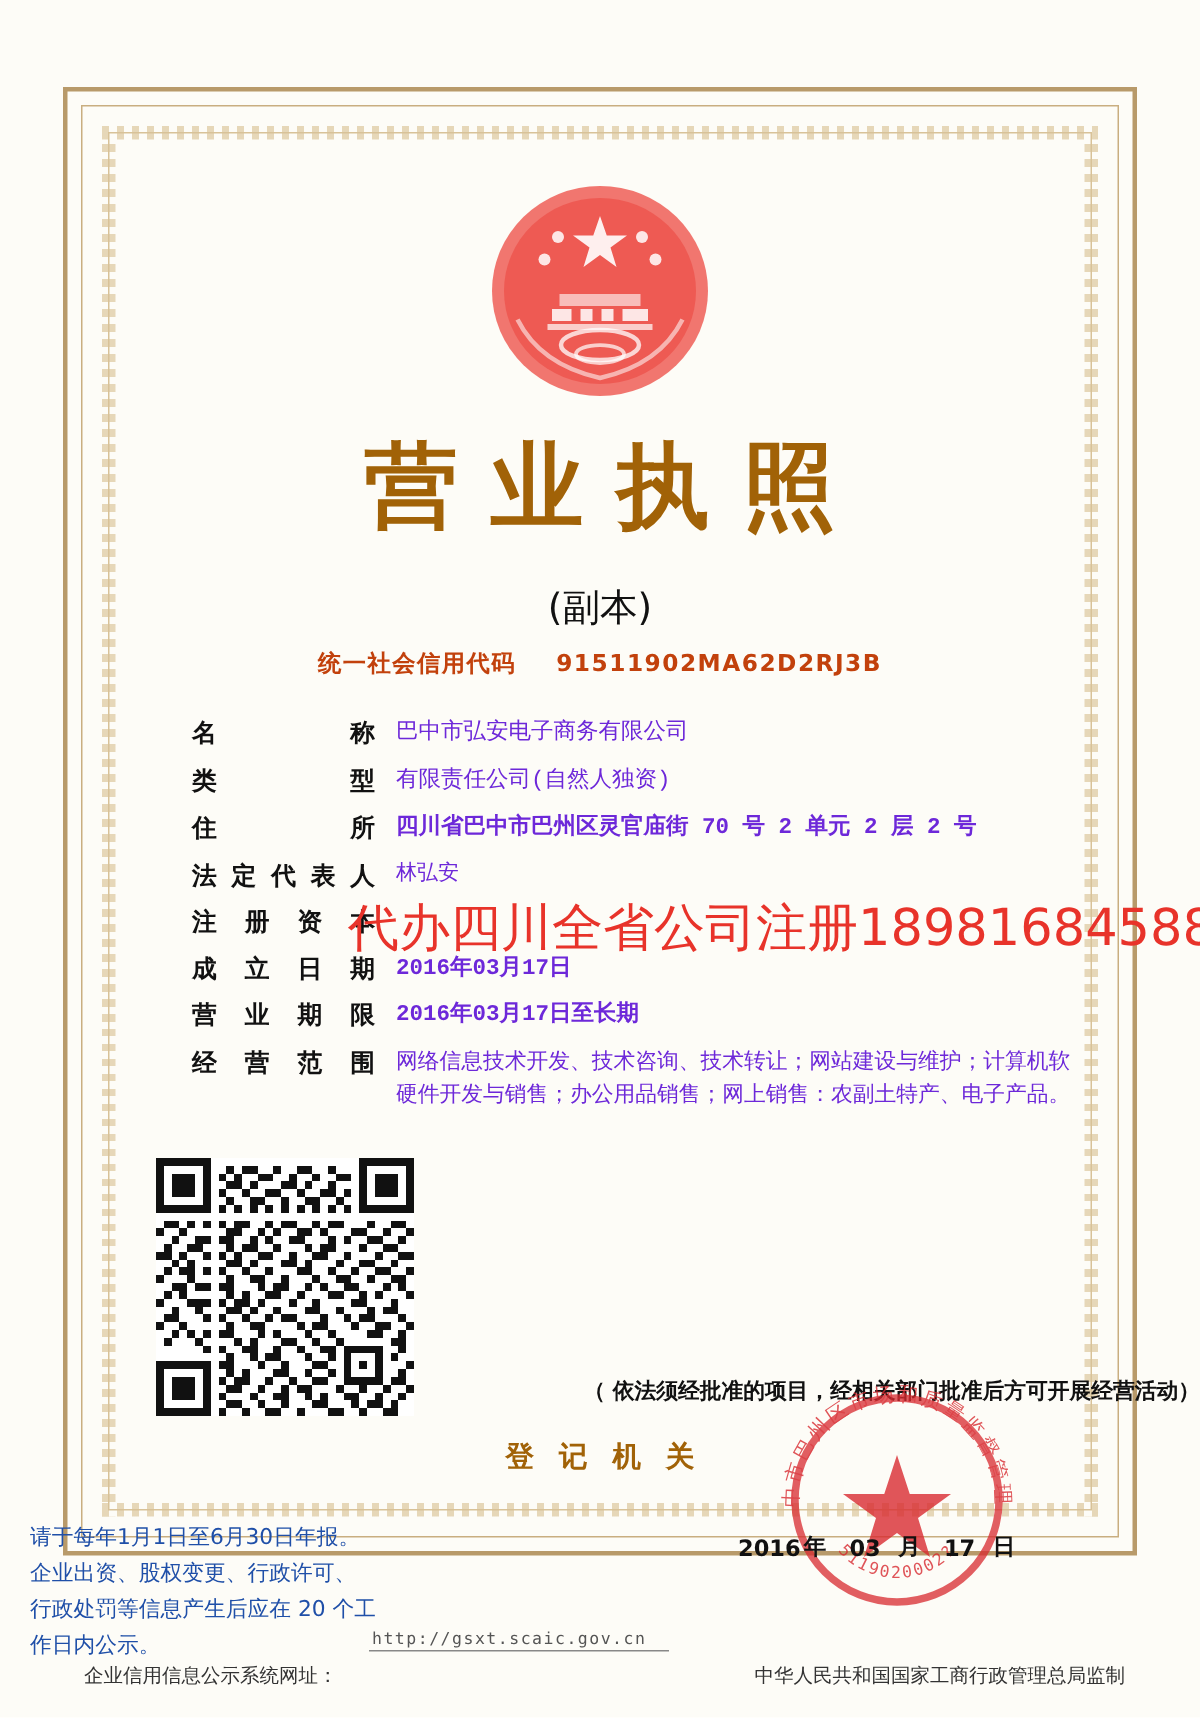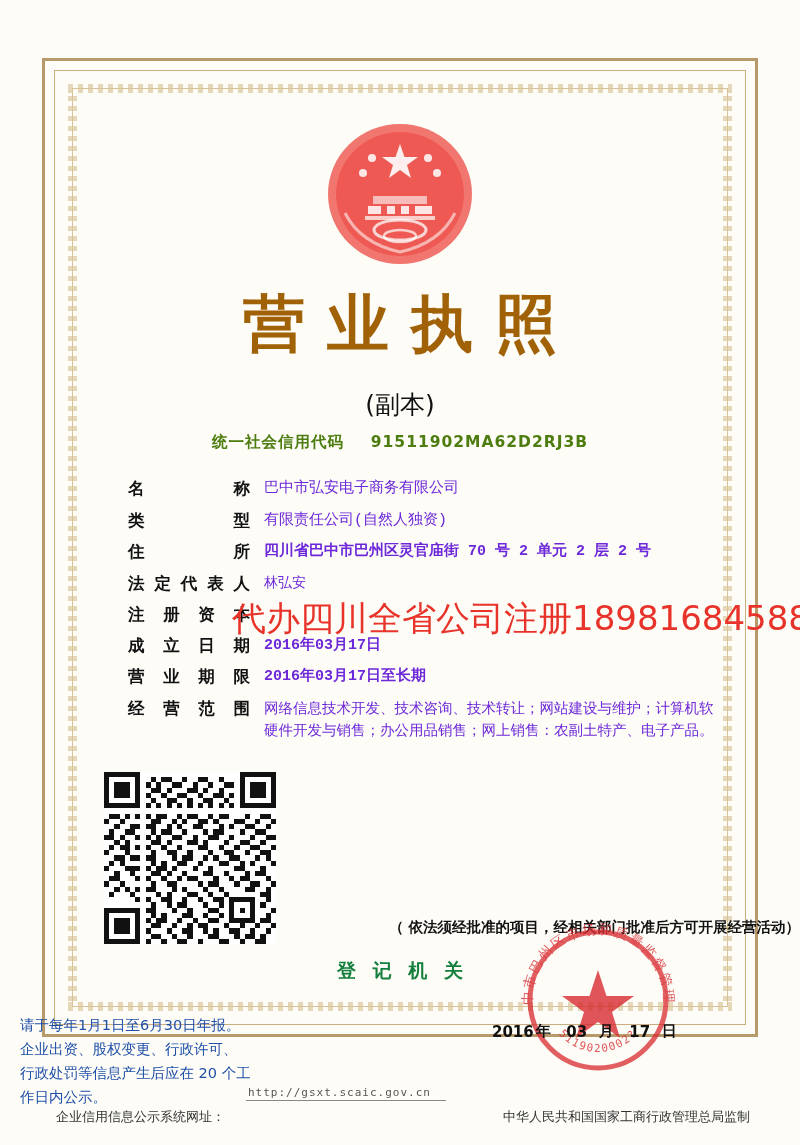--- a/index.html
+++ b/index.html
@@ -83,21 +83,21 @@
     color: #111111;
   }
   .credit-code {
     position: absolute;
     top: 432px;
     left: 0; right: 0;
     text-align: center;
     font-family: "DejaVu Sans", sans-serif;
     font-size: 15.5px;
     font-weight: bold;
-    color: #4d7c0f;
+    color: #c2410c;
     letter-spacing: 1px;
   }
 
   
   .fields {
     position: absolute;
     left: 128px;
     top: 478px;
     width: 590px;
   }
@@ -165,21 +165,21 @@
   .registry {
     position: absolute;
     left: 0; right: 0;
     top: 958px;
     text-align: center;
     font-family: "DejaVu Sans", sans-serif;
     font-size: 19px;
     font-weight: bold;
     letter-spacing: 5px;
     text-indent: 5px;
-    color: #15803d;
+    color: #a16207;
   }
 
   
   .seal {
     position: absolute;
     left: 510px;
     top: 912px;
     width: 176px;
     height: 176px;
     opacity: 0.88;

